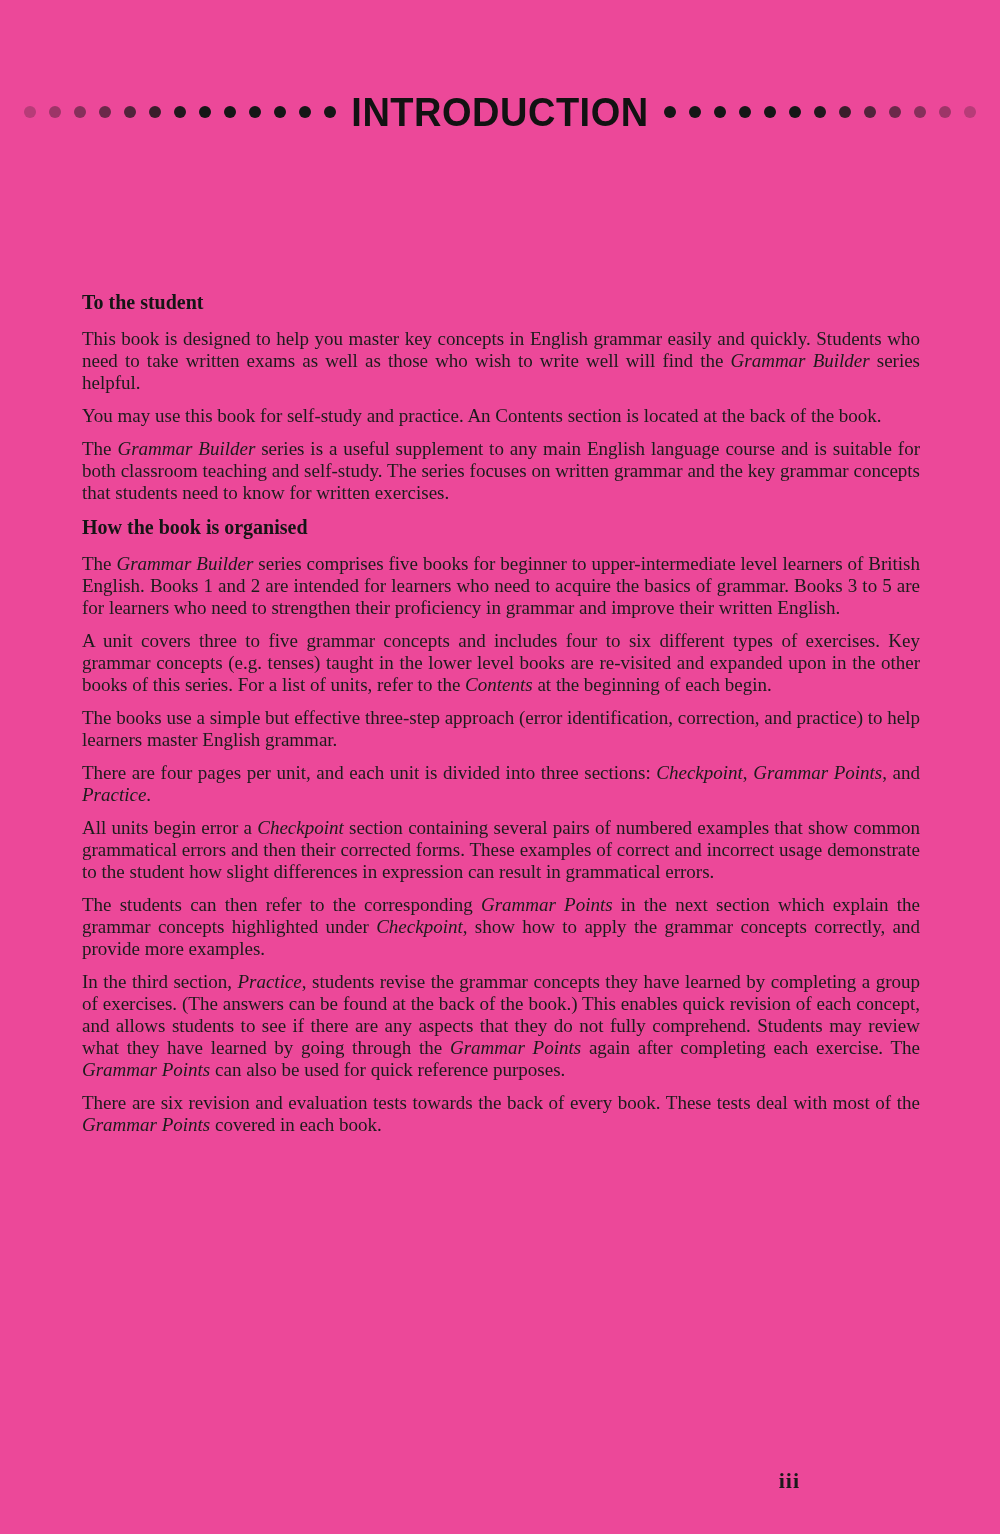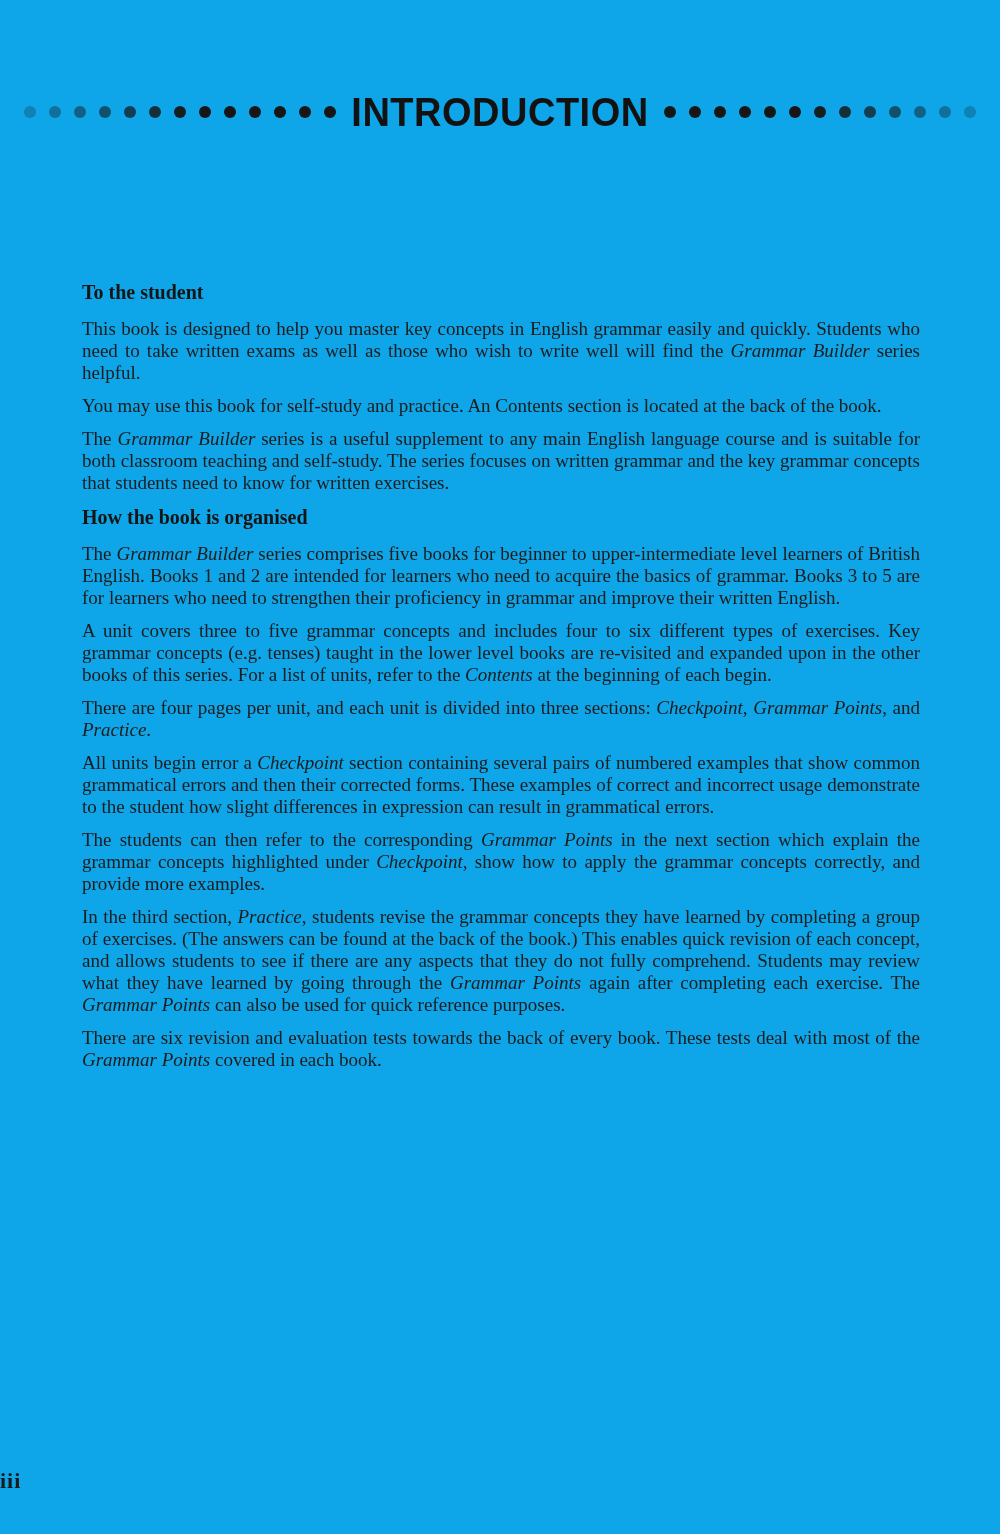--- a/index.html
+++ b/index.html
@@ -6,21 +6,21 @@
   html, body { background: #e8e8e6; }
   body {
     font-family: "Liberation Serif", serif;
     -webkit-font-smoothing: antialiased;
   }
   .page {
     position: relative;
     width: 1000px;
     height: 1534px;
     margin: 0 auto;
-    background: #0ea5e9;
+    background: #ec4899;
     color: #1b1b1b;
     overflow: hidden;
   }
   .title-row {
     position: absolute;
     top: 90px;
     left: 0;
     width: 1000px;
     display: flex;
     align-items: center;
@@ -57,35 +57,35 @@
     width: 838px;
   }
   .section-heading {
     font-family: "Liberation Serif", serif;
     font-weight: bold;
     font-size: 20px;
     line-height: 23px;
     color: #151515;
     margin: 12px 0 14px 0;
   }
-  .section-heading:first-child { margin-top: 2px; }
+  .section-heading:first-child { margin-top: 12px; }
   .para {
     font-size: 19px;
     line-height: 22px;
     text-align: justify;
     margin-bottom: 11px;
     color: #1c1c1c;
   }
   .para em { }
   .page-footer {
     position: absolute;
     top: 1468px;
     left: 0;
     width: 800px;
-    text-align: left;
+    text-align: right;
   }
   .page-number {
     font-size: 22px;
     font-weight: bold;
     color: #1a1a1a;
     letter-spacing: 1px;
   }
 </style>
 </head>
 <body>
@@ -127,20 +127,21 @@
   </header>
 
   <main class="content">
       <h2 class="section-heading">To the student</h2>
       <p class="para"><span>This book is designed to help you master key concepts in English grammar easily and quickly. Students who need to take written exams as well as those who wish to write well will find the </span><em>Grammar Builder</em><span> series helpful.</span></p>
       <p class="para"><span>You may use this book for self-study and practice. An Contents section is located at the back of the book.</span></p>
       <p class="para"><span>The </span><em>Grammar Builder</em><span> series is a useful supplement to any main English language course and is suitable for both classroom teaching and self-study. The series focuses on written grammar and the key grammar concepts that students need to know for written exercises.</span></p>
       <h2 class="section-heading">How the book is organised</h2>
       <p class="para"><span>The </span><em>Grammar Builder</em><span> series comprises five books for beginner to upper-intermediate level learners of British English. Books 1 and 2 are intended for learners who need to acquire the basics of grammar. Books 3 to 5 are for learners who need to strengthen their proficiency in grammar and improve their written English.</span></p>
       <p class="para"><span>A unit covers three to five grammar concepts and includes four to six different types of exercises. Key grammar concepts (e.g. tenses) taught in the lower level books are re-visited and expanded upon in the other books of this series. For a list of units, refer to the </span><em>Contents</em><span> at the beginning of each begin.</span></p>
+      <p class="para"><span>The books use a simple but effective three-step approach (error identification, correction, and practice) to help learners master English grammar.</span></p>
       <p class="para"><span>There are four pages per unit, and each unit is divided into three sections: </span><em>Checkpoint</em><span>, </span><em>Grammar Points</em><span>, and </span><em>Practice</em><span>.</span></p>
       <p class="para"><span>All units begin error a </span><em>Checkpoint</em><span> section containing several pairs of numbered examples that show common grammatical errors and then their corrected forms. These examples of correct and incorrect usage demonstrate to the student how slight differences in expression can result in grammatical errors.</span></p>
       <p class="para"><span>The students can then refer to the corresponding </span><em>Grammar Points</em><span> in the next section which explain the grammar concepts highlighted under </span><em>Checkpoint</em><span>, show how to apply the grammar concepts correctly, and provide more examples.</span></p>
       <p class="para"><span>In the third section, </span><em>Practice</em><span>, students revise the grammar concepts they have learned by completing a group of exercises. (The answers can be found at the back of the book.) This enables quick revision of each concept, and allows students to see if there are any aspects that they do not fully comprehend. Students may review what they have learned by going through the </span><em>Grammar Points</em><span> again after completing each exercise. The </span><em>Grammar Points</em><span> can also be used for quick reference purposes.</span></p>
       <p class="para"><span>There are six revision and evaluation tests towards the back of every book. These tests deal with most of the </span><em>Grammar Points</em><span> covered in each book.</span></p>
     </main>
 
   <footer class="page-footer">
     <span class="page-number">iii</span>
   </footer>

